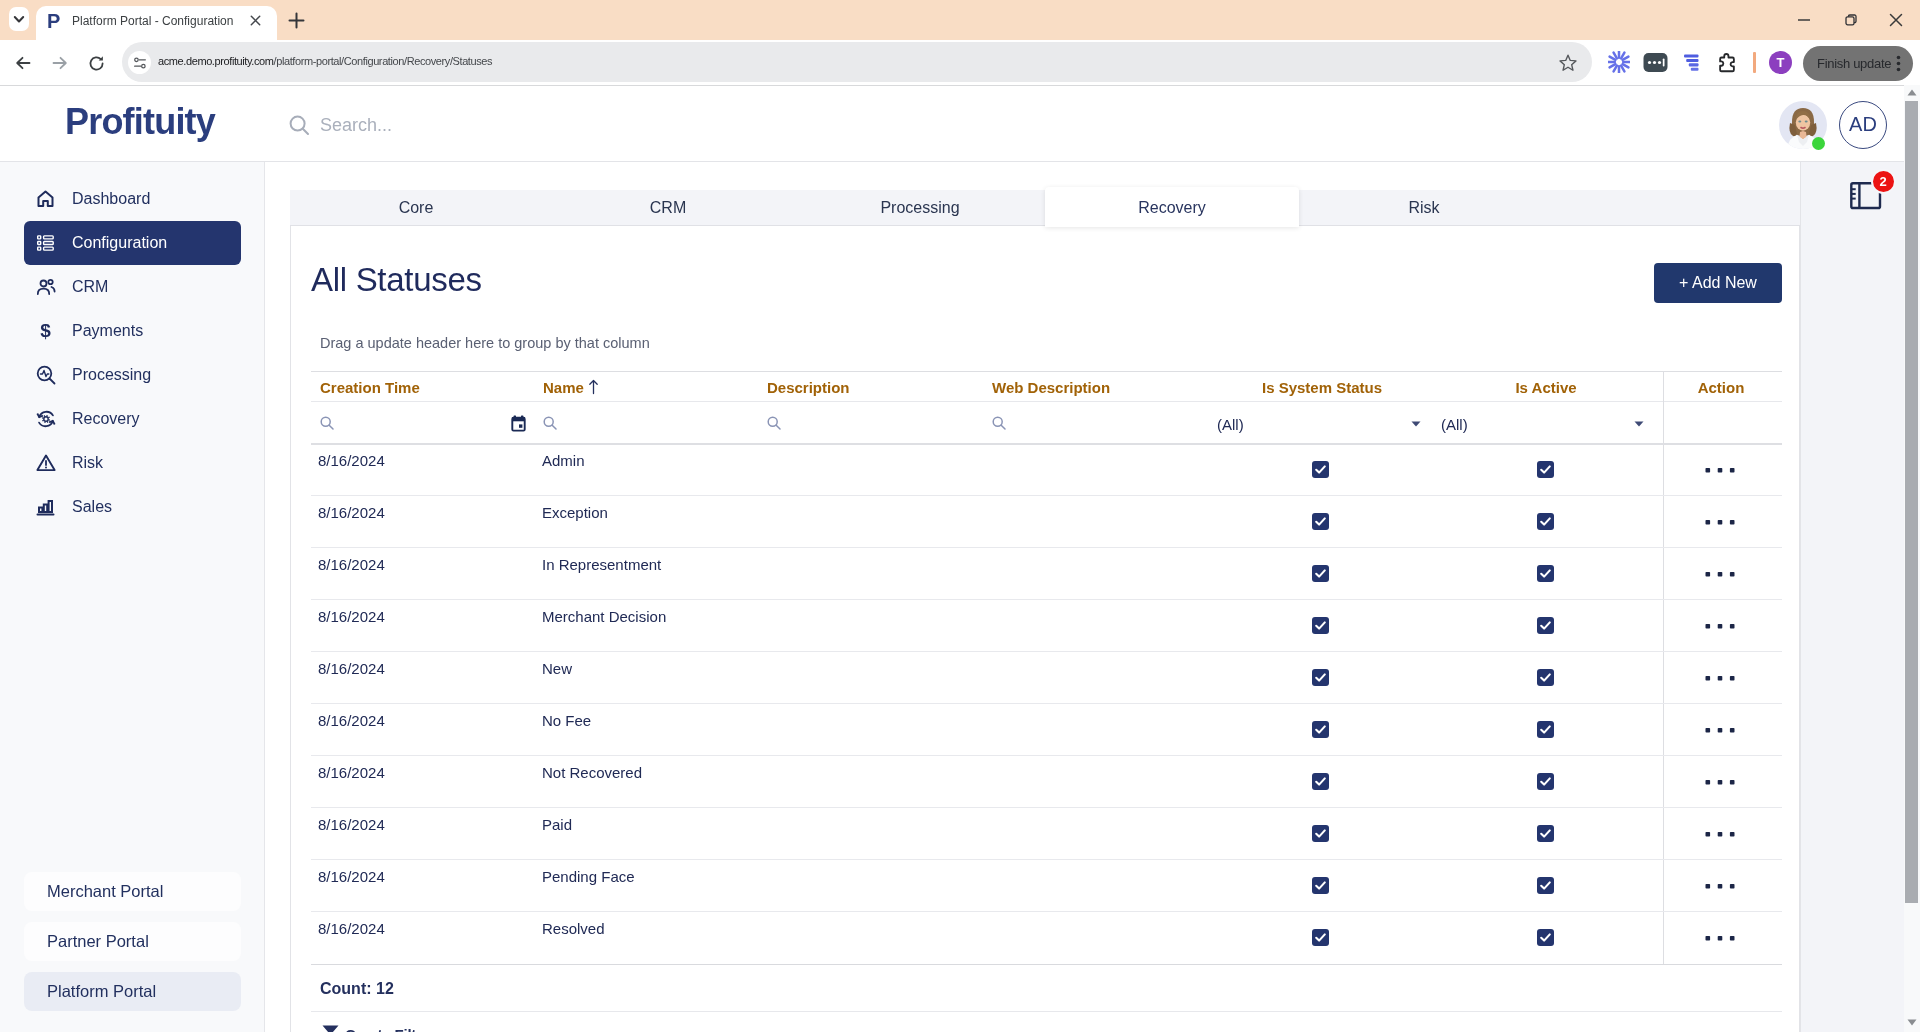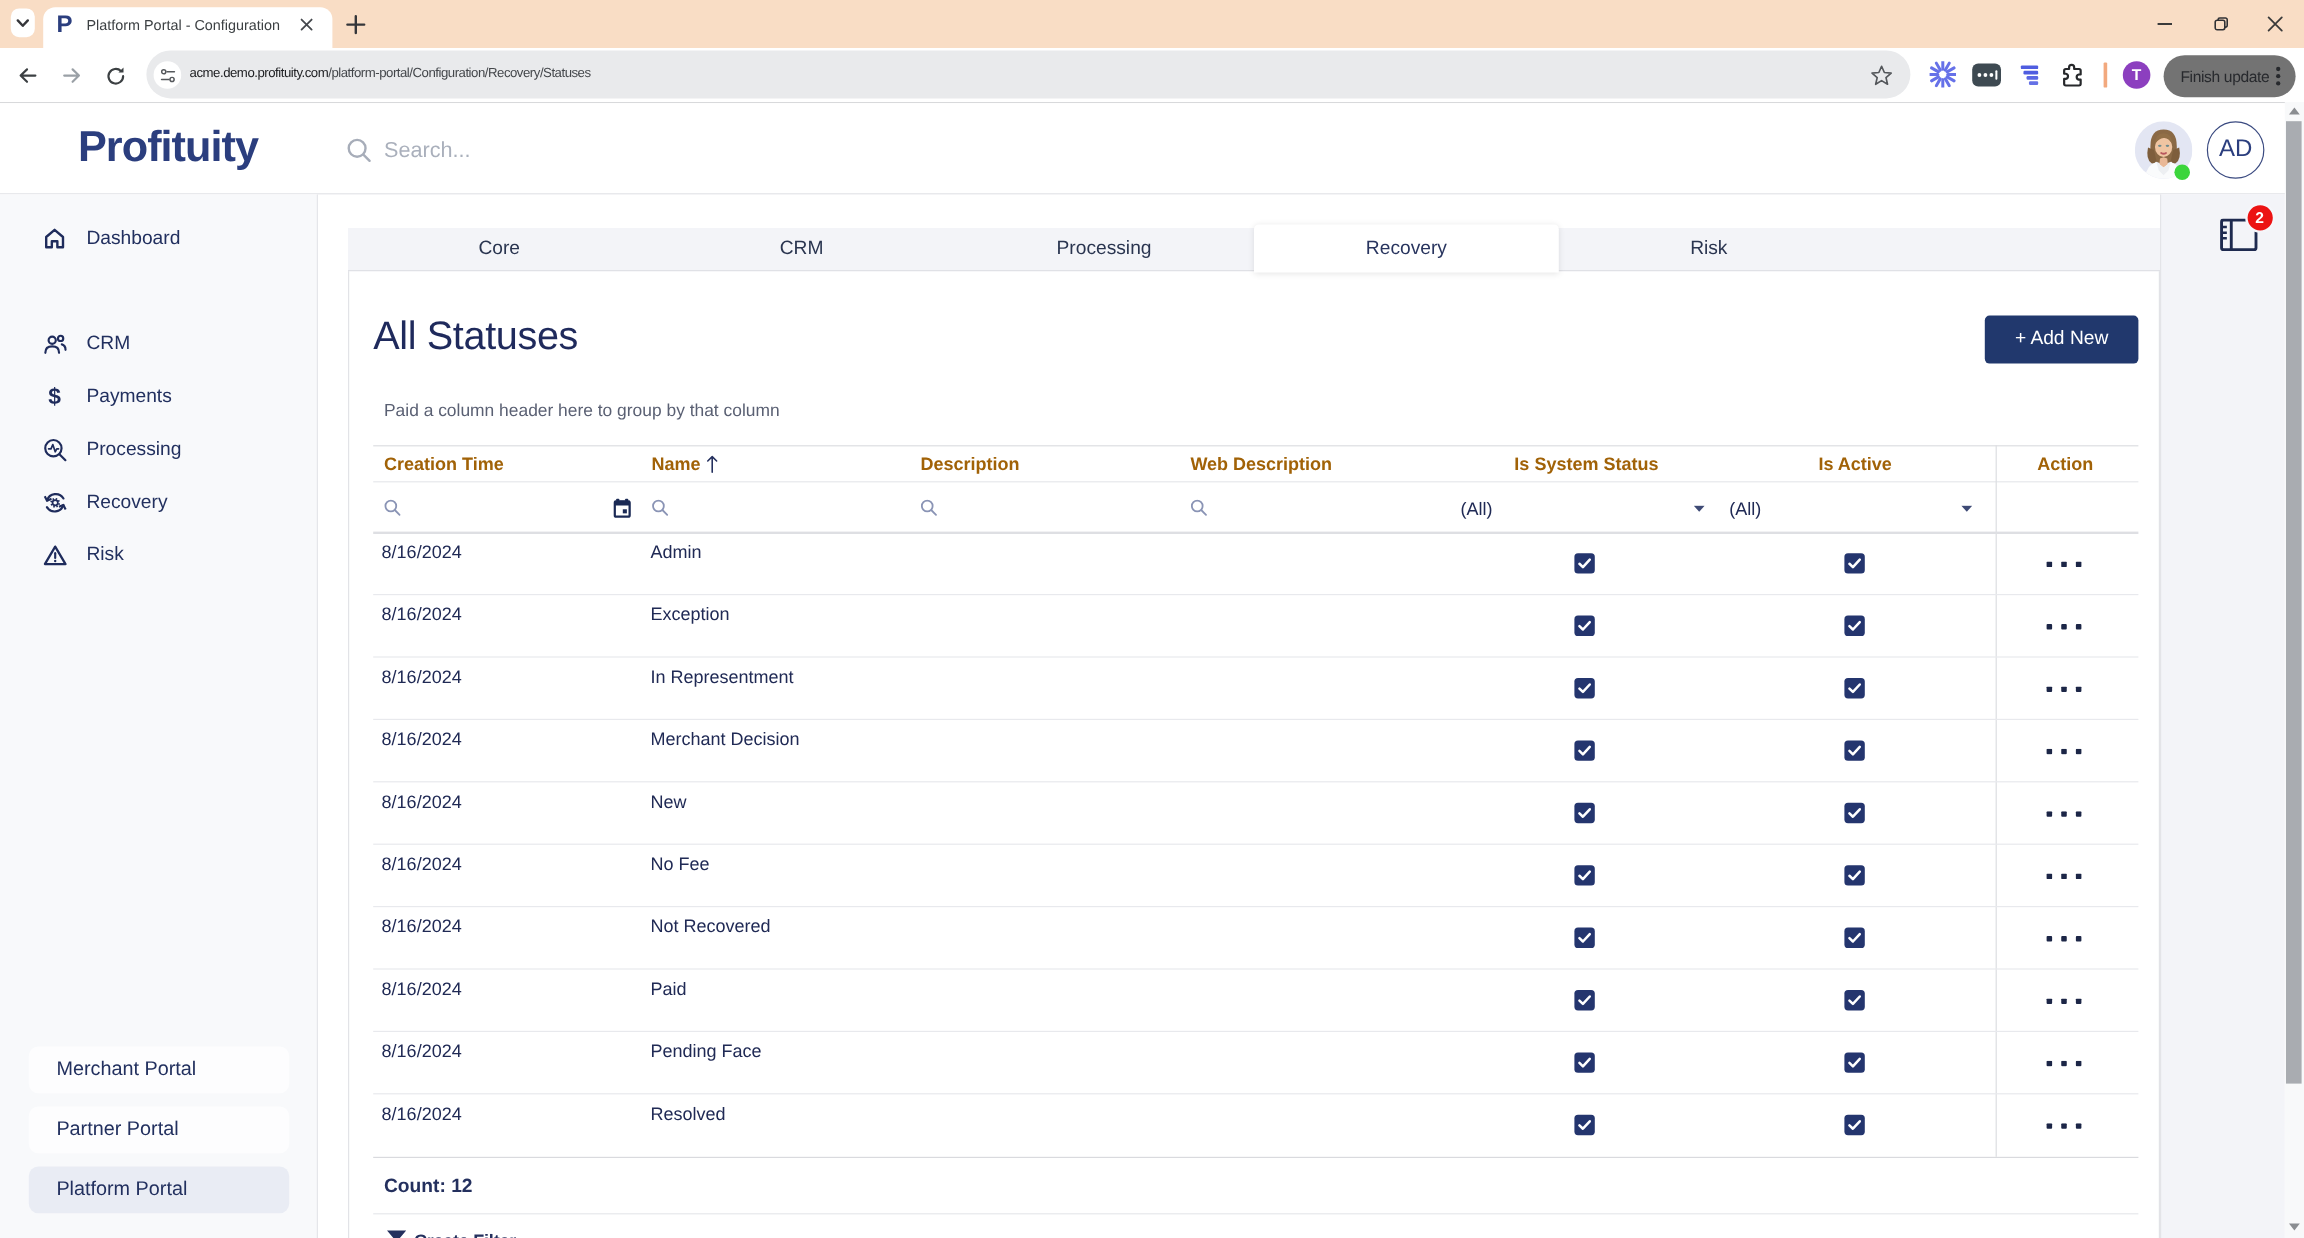--- a/index.html
+++ b/index.html
@@ -202,20 +202,33 @@
   <div class="abs" id="adcircle">AD</div>
   <div class="abs" id="hdrline"></div>
 
   <div class="abs" id="sidebar"></div>
   <div class="abs navitem" style="top:177px;">
     <svg width="19" height="19" viewBox="0 0 19 19">
         <path d="M2.5 8 L9.5 2 L16.5 8 V16.5 H11.8 V11.5 H7.2 V16.5 H2.5 Z" fill="none" stroke="#1F2C5C" stroke-width="2" stroke-linejoin="round"></path>
       </svg>
     <span class="txt">Dashboard</span>
     </div>
+  <div class="abs navitem sel" style="top:221px;">
+    <svg width="19" height="19" viewBox="0 0 19 19">
+        <g fill="none" stroke="#fff" stroke-width="1.4">
+          <rect x="1.7" y="2.4" width="3" height="3" rx="0.6"></rect>
+          <rect x="7.6" y="2.4" width="9.6" height="3" rx="0.8"></rect>
+          <rect x="1.7" y="8" width="3" height="3" rx="0.6"></rect>
+          <rect x="7.6" y="8" width="9.6" height="3" rx="0.8"></rect>
+          <rect x="1.7" y="13.6" width="3" height="3" rx="0.6"></rect>
+          <rect x="7.6" y="13.6" width="9.6" height="3" rx="0.8"></rect>
+        </g>
+      </svg>
+    <span class="txt">Configuration</span>
+    </div>
   <div class="abs navitem" style="top:265px;">
     <svg width="20" height="19" viewBox="0 0 20 19">
         <g fill="none" stroke="#1F2C5C" stroke-width="1.8">
           <circle cx="7.5" cy="6" r="3"></circle>
           <path d="M1.8 16.5 Q1.8 11.2 7.5 11.2 Q13.2 11.2 13.2 16.5" stroke-linecap="round"></path>
           <circle cx="14.5" cy="4.5" r="2.2"></circle>
           <path d="M15.5 9.5 Q18.6 10.4 18.6 14" stroke-linecap="round"></path>
         </g>
       </svg>
     <span class="txt">CRM</span>
@@ -257,20 +270,31 @@
     <span class="txt">Recovery</span>
     </div>
   <div class="abs navitem" style="top:441px;">
     <svg width="20" height="19" viewBox="0 0 20 19">
         <path d="M10 2 L18.6 16.6 H1.4 Z" fill="none" stroke="#1F2C5C" stroke-width="1.9" stroke-linejoin="round"></path>
         <path d="M10 7.5 V11.5" stroke="#1F2C5C" stroke-width="1.8" stroke-linecap="round"></path>
         <circle cx="10" cy="14" r="1" fill="#1F2C5C"></circle>
       </svg>
     <span class="txt">Risk</span>
     </div>
+  <div class="abs navitem" style="top:485px;">
+    <svg width="19" height="19" viewBox="0 0 19 19">
+        <g stroke="#1F2C5C" stroke-width="2" fill="none">
+          <path d="M1.5 17 H17.5" stroke-linecap="round"></path>
+          <rect x="3" y="10" width="3.4" height="4.5"></rect>
+          <rect x="7.8" y="7" width="3.4" height="7.5"></rect>
+          <rect x="12.6" y="3.5" width="3.4" height="11"></rect>
+        </g>
+      </svg>
+    <span class="txt">Sales</span>
+    </div>
   <div class="abs portalbtn" style="top:872px;">Merchant Portal</div>
   <div class="abs portalbtn" style="top:922px;">Partner Portal</div>
   <div class="abs portalbtn active" style="top:972px;">Platform Portal</div>
 
   <div class="abs" id="rail"></div>
   <svg class="abs" style="left:1850px; top:182px;" width="32" height="28" viewBox="0 0 32 28">
       <g fill="none" stroke="#1E2A4F" stroke-width="2.4">
         <rect x="1.3" y="1.3" width="28.7" height="24.7" rx="1.6"></rect>
         <path d="M9.4 1.3 V26"></path>
         <g stroke-width="2">
@@ -293,21 +317,21 @@
   <div class="abs" id="card"></div>
   <div class="abs" id="tabbar"></div>
   <div class="abs ptab" style="left:290px;">Core</div>
   <div class="abs ptab" style="left:542px;">CRM</div>
   <div class="abs ptab" style="left:794px;">Processing</div>
   <div class="abs ptab" style="left:1298px;">Risk</div>
   <div class="abs" id="ptab-active">Recovery</div>
 
   <div class="abs" id="title">All Statuses</div>
   <div class="abs" id="addnew">+ Add New</div>
-  <div class="abs" id="draghdr">Paid a column header here to group by that column</div>
+  <div class="abs" id="draghdr">Drag a update header here to group by that column</div>
 
   <div class="abs hline" id="tbltop"></div>
   <div class="abs th" style="left:320px;">Creation Time</div>
   <div class="abs th" style="left:543px;">Name</div>
   <svg class="abs" style="left:588px; top:379px;" width="11" height="16" viewBox="0 0 11 16">
       <path d="M5.5 1.5 V14.5 M1.8 5.2 L5.5 1.5 L9.2 5.2" fill="none" stroke="#24305E" stroke-width="1.3" stroke-linejoin="round" stroke-linecap="round"></path>
     </svg>
   <div class="abs th" style="left:767px;">Description</div>
   <div class="abs th" style="left:992px;">Web Description</div>
   <div class="abs th" style="left:1322px; transform:translateX(-50%);">Is System Status</div>

